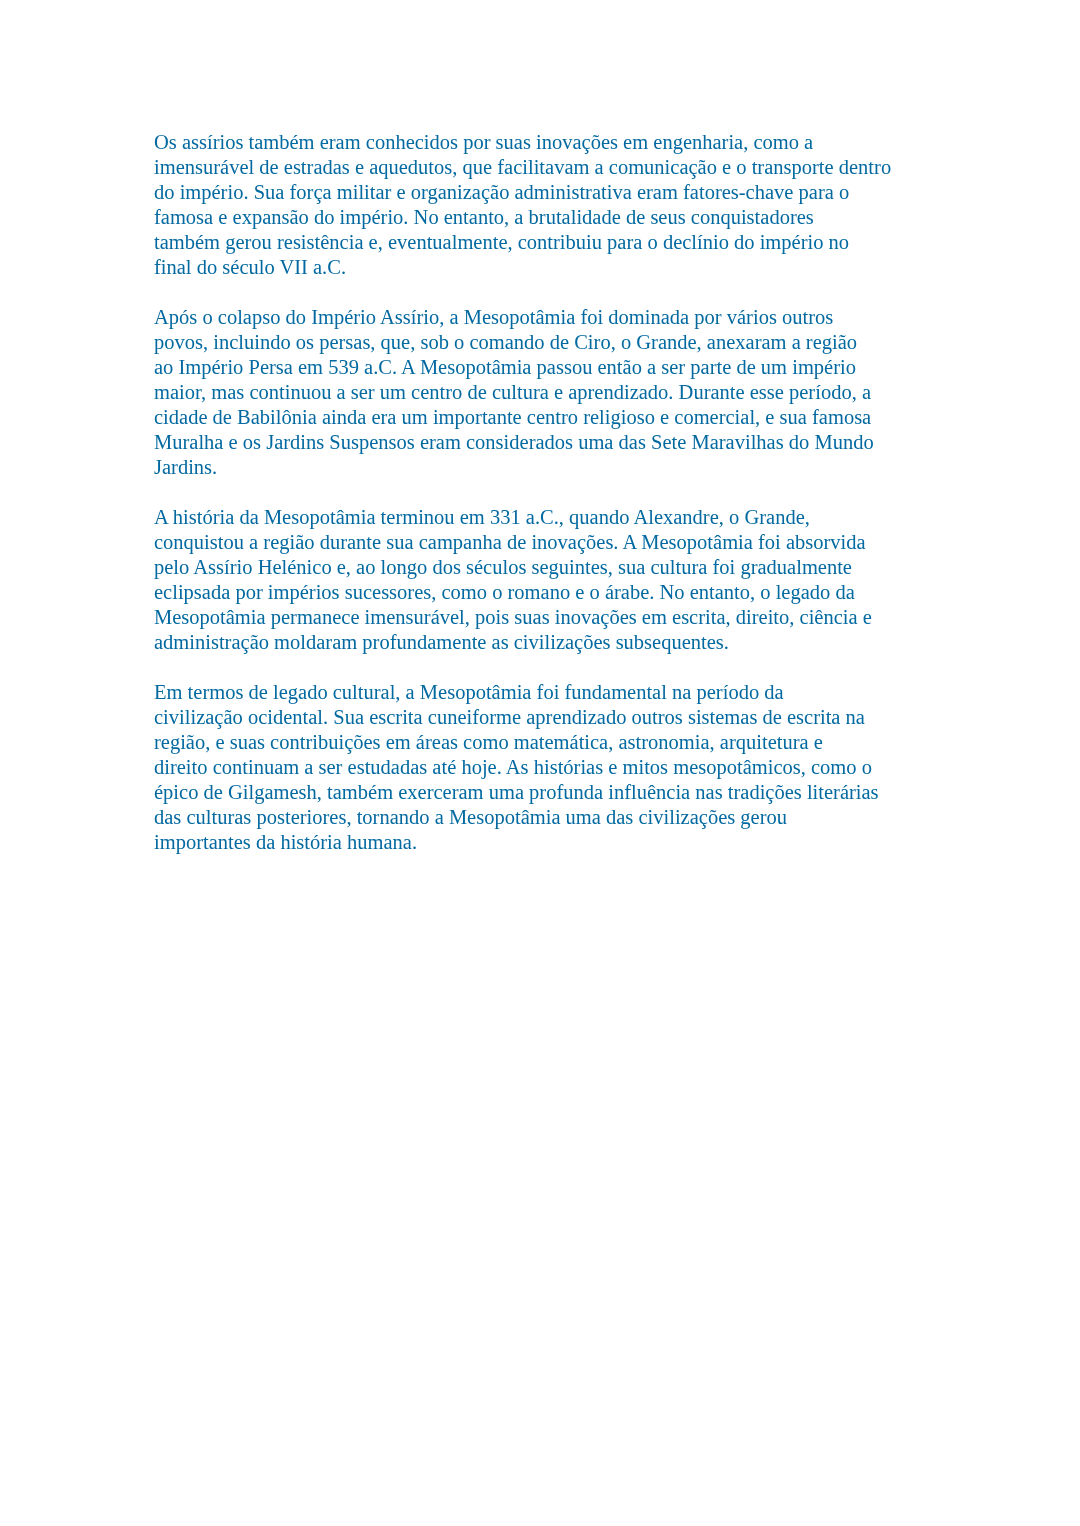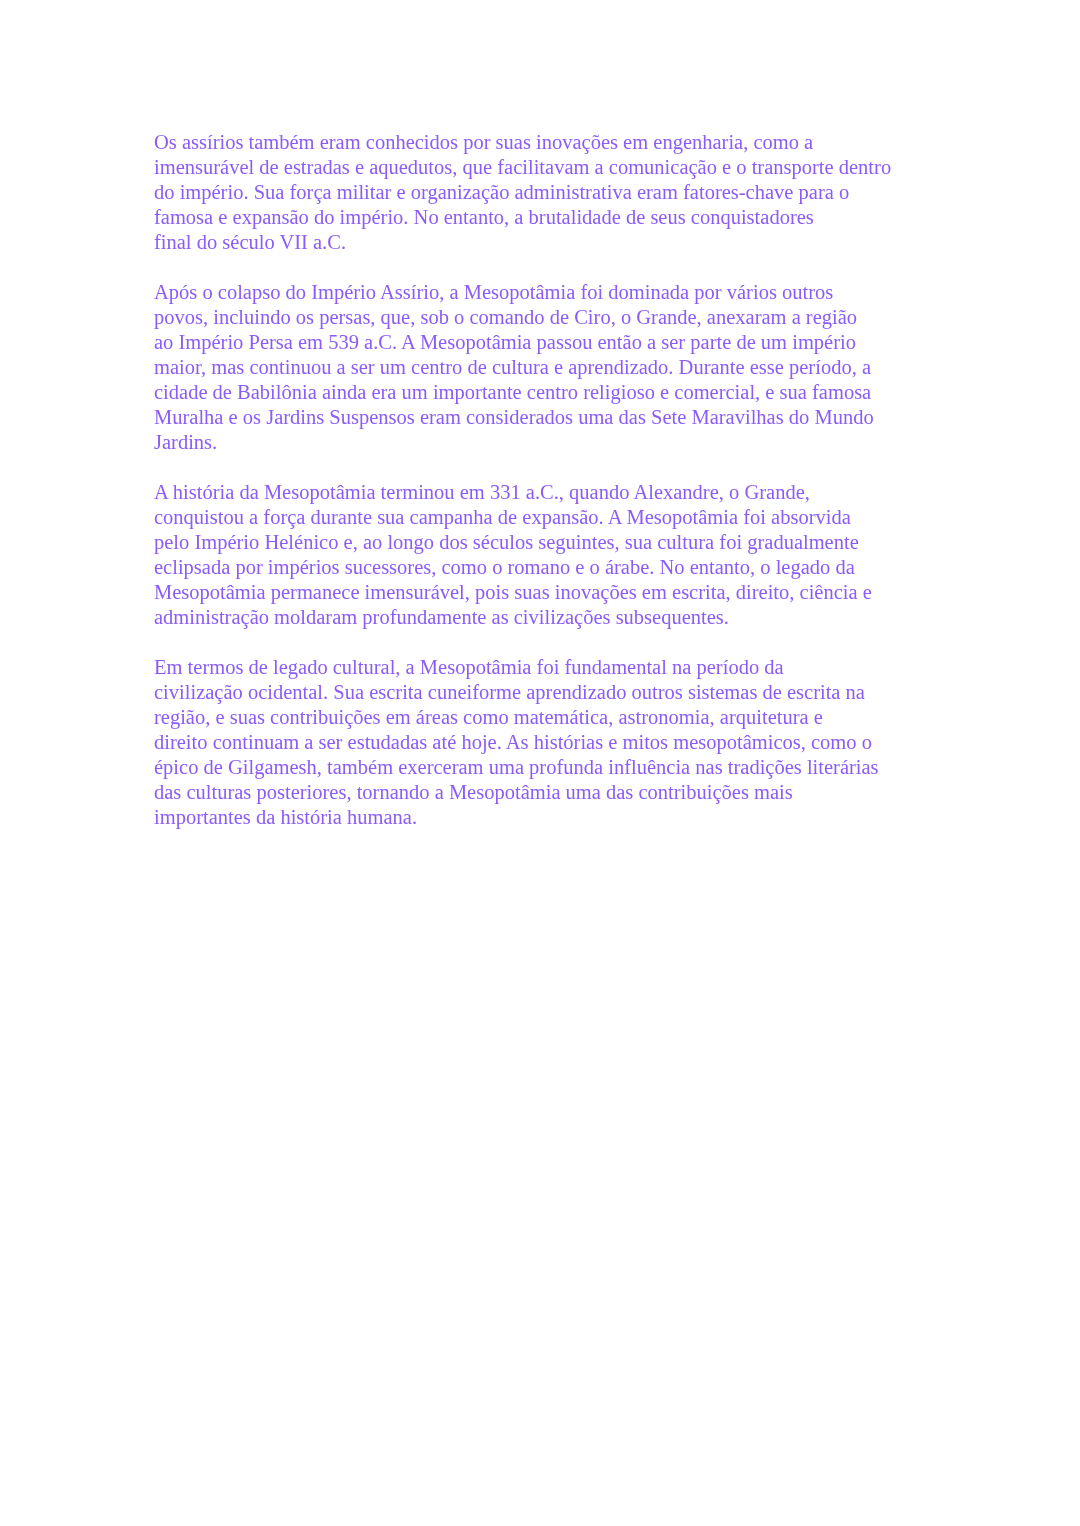--- a/index.html
+++ b/index.html
@@ -22,67 +22,68 @@
       background: #ffffff;
     }
     .content {
       position: absolute;
       left: 154px;
       top: 130px;
       width: 790px;
       font-family: "Liberation Serif", "DejaVu Serif", serif;
       font-size: 20.5px;
       line-height: 25px;
-      color: #8b5cf6;
+      color: #0369a1;
     }
     .paragraph {
       margin: 0 0 25px 0;
     }
     .line {
       display: block;
       white-space: nowrap;
     }
   </style>
 </head>
 <body>
 
 <div class="page">
   <div class="content">
 
     <p class="paragraph">
       <span class="line">Os assírios também eram conhecidos por suas inovações em engenharia, como a</span>
       <span class="line">imensurável de estradas e aquedutos, que facilitavam a comunicação e o transporte dentro</span>
       <span class="line">do império. Sua força militar e organização administrativa eram fatores-chave para o</span>
       <span class="line">famosa e expansão do império. No entanto, a brutalidade de seus conquistadores</span>
+      <span class="line">também gerou resistência e, eventualmente, contribuiu para o declínio do império no</span>
       <span class="line">final do século VII a.C.</span>
     </p>
 
     <p class="paragraph">
       <span class="line">Após o colapso do Império Assírio, a Mesopotâmia foi dominada por vários outros</span>
       <span class="line">povos, incluindo os persas, que, sob o comando de Ciro, o Grande, anexaram a região</span>
       <span class="line">ao Império Persa em 539 a.C. A Mesopotâmia passou então a ser parte de um império</span>
       <span class="line">maior, mas continuou a ser um centro de cultura e aprendizado. Durante esse período, a</span>
       <span class="line">cidade de Babilônia ainda era um importante centro religioso e comercial, e sua famosa</span>
       <span class="line">Muralha e os Jardins Suspensos eram considerados uma das Sete Maravilhas do Mundo</span>
       <span class="line">Jardins.</span>
     </p>
 
     <p class="paragraph">
       <span class="line">A história da Mesopotâmia terminou em 331 a.C., quando Alexandre, o Grande,</span>
-      <span class="line">conquistou a força durante sua campanha de expansão. A Mesopotâmia foi absorvida</span>
-      <span class="line">pelo Império Helénico e, ao longo dos séculos seguintes, sua cultura foi gradualmente</span>
+      <span class="line">conquistou a região durante sua campanha de inovações. A Mesopotâmia foi absorvida</span>
+      <span class="line">pelo Assírio Helénico e, ao longo dos séculos seguintes, sua cultura foi gradualmente</span>
       <span class="line">eclipsada por impérios sucessores, como o romano e o árabe. No entanto, o legado da</span>
       <span class="line">Mesopotâmia permanece imensurável, pois suas inovações em escrita, direito, ciência e</span>
       <span class="line">administração moldaram profundamente as civilizações subsequentes.</span>
     </p>
 
     <p class="paragraph">
       <span class="line">Em termos de legado cultural, a Mesopotâmia foi fundamental na período da</span>
       <span class="line">civilização ocidental. Sua escrita cuneiforme aprendizado outros sistemas de escrita na</span>
       <span class="line">região, e suas contribuições em áreas como matemática, astronomia, arquitetura e</span>
       <span class="line">direito continuam a ser estudadas até hoje. As histórias e mitos mesopotâmicos, como o</span>
       <span class="line">épico de Gilgamesh, também exerceram uma profunda influência nas tradições literárias</span>
-      <span class="line">das culturas posteriores, tornando a Mesopotâmia uma das contribuições mais</span>
+      <span class="line">das culturas posteriores, tornando a Mesopotâmia uma das civilizações gerou</span>
       <span class="line">importantes da história humana.</span>
     </p>
 
   </div>
 </div>
 
 </body></html>

